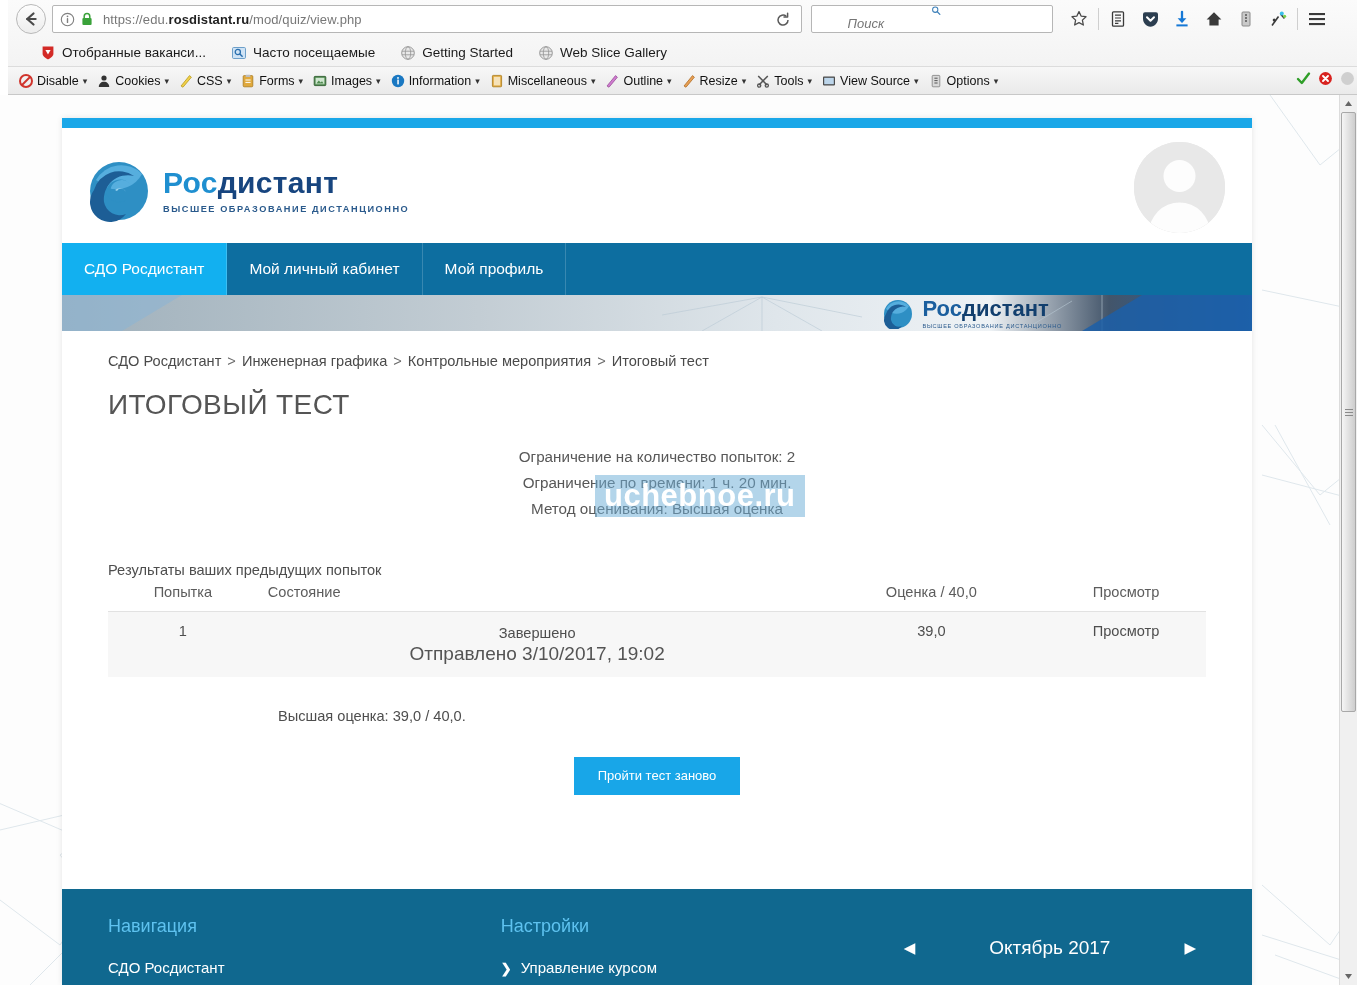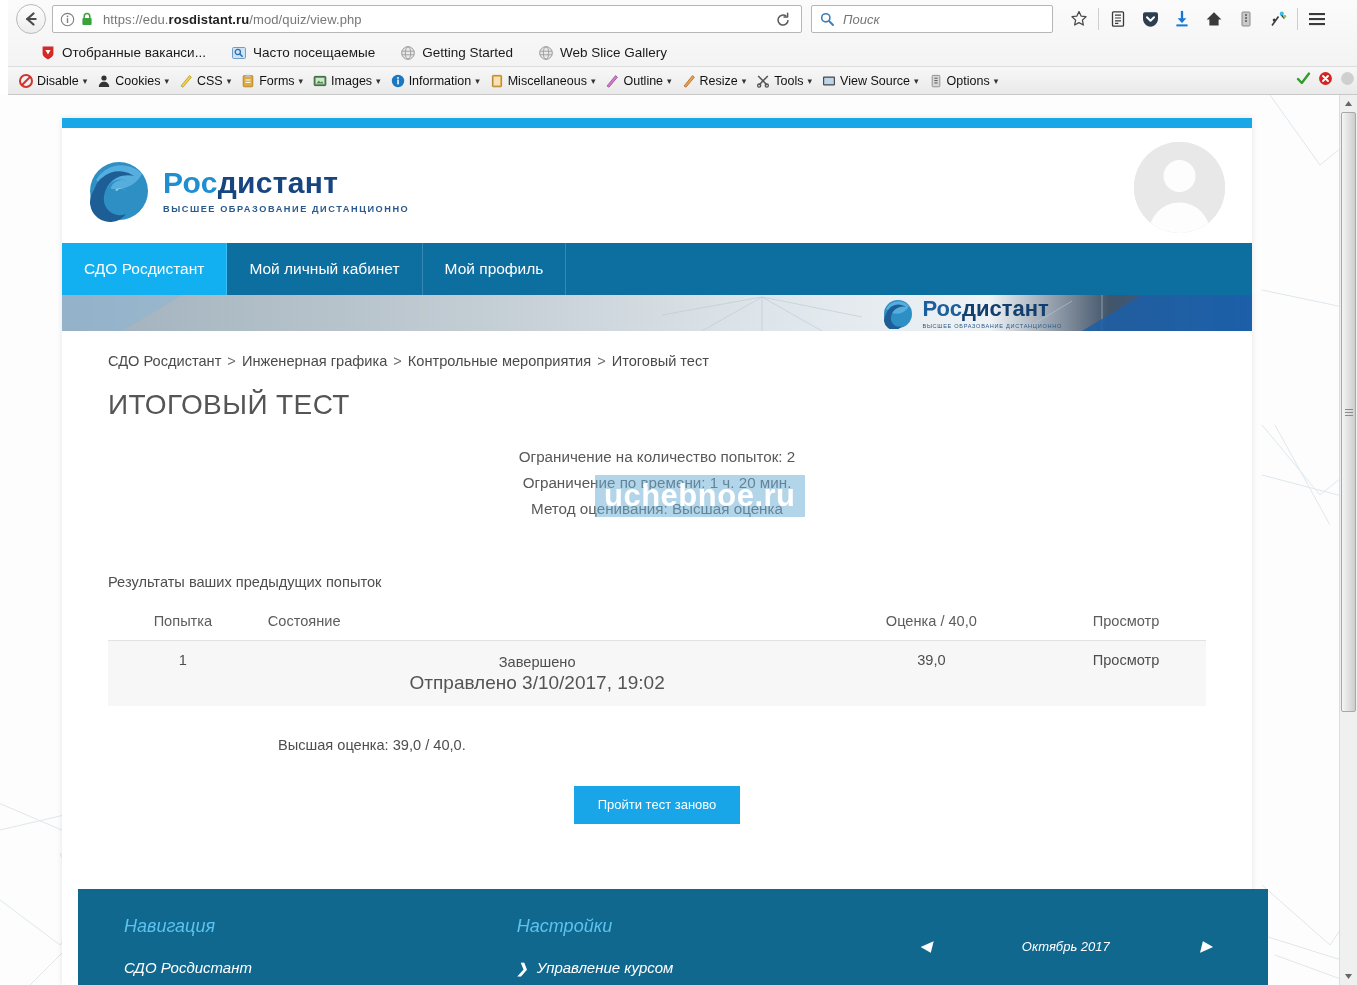--- a/index.html
+++ b/index.html
@@ -40,21 +40,21 @@
     white-space:nowrap; overflow:hidden;
   }
   .url-text b{ color:#222; font-weight:700; }
   .reload{
     position:absolute; right:8px; top:5px; width:20px;height:18px;
     display:flex;align-items:center;justify-content:center;cursor:pointer;
   }
   .searchbar{
     position:absolute; left:803px; top:5px; width:242px; height:28px;
     background:#fff;border:1px solid #b6b6b6;border-radius:2px;
-    display:flex;align-items:center;
+    display:flex;align-items:center;flex-direction:column;
   }
   .searchbar .sicon{ margin-left:8px; }
   .searchbar input{
     border:0;outline:0;margin-left:7px;font-size:13px;font-style:italic;
     color:#999; font-family:"Liberation Sans",sans-serif; width:180px;background:transparent;
   }
   .chrome-icons{ position:absolute; left:1055px; top:4px; display:flex; align-items:center; gap:0px;}
   .cicon{ width:32px;height:30px; display:flex;align-items:center;justify-content:center;cursor:pointer;}
   .vsep{ width:1px;height:22px;background:#cfcfcf;margin:0 3px;}
 
@@ -137,24 +137,24 @@
 
   .watermark{
     position:absolute; left:487px; top:31px;
     background:rgba(110,175,215,.52);
     padding:5px 9px 6px;
     font-size:31px; font-weight:700; color:#ffffff; letter-spacing:.5px;
     line-height:1; white-space:nowrap; pointer-events:none;
   }
   .wm-holder{ position:relative; }
 
-  .res-label{ margin-top:52px; font-size:14.6px; color:#4e4e4e; }
+  .res-label{ margin-top:40px; font-size:14.6px; color:#4e4e4e; }
 
   table.attempts{
-    width:1098px; margin-top:17px; border-collapse:collapse;
+    width:1098px; border-collapse:collapse;
     font-size:14.6px; color:#4e4e4e;
   }
   table.attempts th{
     font-weight:400; color:#5c5c5c; padding:6px 10px 11px; text-align:center;
     border-bottom:1px solid #e2e2e2; white-space:nowrap;
   }
   table.attempts td{ padding:11px 10px 13px; text-align:center; vertical-align:top; }
   table.attempts tbody tr{ background:#f7f7f7; }
   .c-attempt{ width:150px; }
   .c-state{ text-align:right; width:560px; }
@@ -170,34 +170,34 @@
   .btn-retake{
     display:inline-block; background:#18a6e8; color:#fff; border:0;
     font-size:13px; padding:11px 24px 12px; cursor:pointer;
     font-family:"Liberation Sans",sans-serif;
   }
 
   .spacer{ height:82px; background:#fff; }
 
   
   .footer{
-    position:absolute; left:16px; bottom:0; width:100%; height:96px;
-    background:#10688f; color:#fff; padding:27px 46px 0;font-style:italic;
+    position:absolute; left:0; bottom:0; width:100%; height:96px;
+    background:#10688f; color:#fff; padding:27px 46px 0;
   }
   .fcols{ display:flex; }
   .fcol{ }
   .fcol.nav{ width:415px; }
   .fcol.set{ width:415px; }
   .fcol.cal{ width:330px; }
   .fh{ color:#5ec2ef; font-size:18px; font-weight:400; }
   .fitem{ margin-top:22px; font-size:15px; color:#ffffff; cursor:pointer; }
   .fitem .chev{ color:#ffffff; font-weight:700; margin-right:9px; font-size:13px;}
   .calrow{ margin-top:21px; display:flex; align-items:center; justify-content:space-between; padding:0 10px; }
   .calrow .arr{ font-size:15px; cursor:pointer; color:#fff; }
-  .calrow .mon{ font-size:13px; }
+  .calrow .mon{ font-size:19px; }
 
   
   .scrollbar{
     position:absolute; right:0; top:95px; width:18px; height:890px;
     background:#f0f0f0; border-left:1px solid #dcdcdc; z-index:40;
   }
   .sb-arrow{ height:17px; display:flex;align-items:center;justify-content:center;cursor:pointer;}
   .sb-track{ position:absolute; top:17px; bottom:17px; left:0; right:0; }
   .sb-thumb{
     position:absolute; left:1px; right:1px; top:0px; height:600px;

